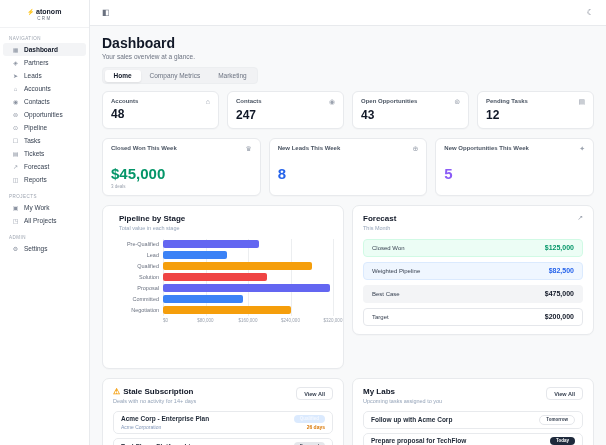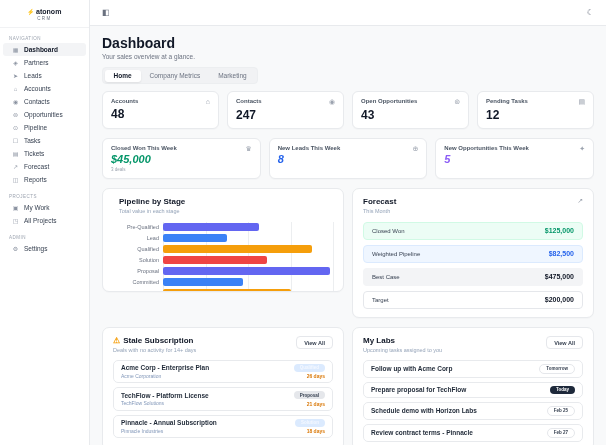--- a/index.html
+++ b/index.html
@@ -35,34 +35,34 @@
 
   .stats-row { display:grid; grid-template-columns:repeat(4,1fr); gap:8px; margin-top:7px; }
   .stat-card { background:#fff; border:1px solid #e8eaed; border-radius:6px; padding:6px 8px; box-shadow:0 1px 1px rgba(0,0,0,0.02); }
   .stat-top { display:flex; justify-content:space-between; align-items:flex-start; }
   .stat-label { font-size:6px; color:#4b5563; font-weight:bold; }
   .stat-icon { font-size:7px; color:#9ca3af; }
   .stat-value { font-size:12px; font-weight:bold; color:#111827; margin-top:2px; }
 
   .highlights-row { display:grid; grid-template-columns:repeat(3,1fr); gap:8px; margin-top:9px; }
   .hl-card { background:#fff; border:1px solid #e8eaed; border-radius:6px; padding:6px 8px; min-height:40px; box-shadow:0 1px 1px rgba(0,0,0,0.02); }
-  .hl-value { font-size:11px; font-weight:bold; margin-top:0;font-style:italic; }
+  .hl-value { font-size:15px; font-weight:bold; margin-top:12px; }
   .hl-note { font-size:4.5px; color:#9ca3af; margin-top:2px; }
 
   .panel-row { display:grid; grid-template-columns:1fr 1fr; gap:8px; margin-top:9px; }
   .card { background:#fff; border:1px solid #e8eaed; border-radius:7px; padding:8px 10px; box-shadow:0 1px 1px rgba(0,0,0,0.02); overflow:hidden; }
   .card-title { font-size:8px; font-weight:bold; color:#111827; }
   .card-subtitle { font-size:5.5px; color:#94a3b8; margin-top:1.5px; }
   .card-head { display:flex; justify-content:space-between; align-items:flex-start; }
   .view-all-btn { font-size:5.5px; color:#374151; background:#fff; border:1px solid #e5e7eb; border-radius:4px; padding:2.5px 7px; cursor:pointer; font-weight:bold; }
   .warn { color:#f59e0b; font-size:8px; margin-right:3px; }
   .trend-ic { font-size:7px; color:#9ca3af; }
 
   
-  .chart-card { height:104px;padding-left:16px; }
+  .chart-card { height:164px;padding-left:16px; }
   .chart { display:flex; margin-top:8px; }
   .chart-labels { display:flex; flex-direction:column; width:44px; }
   .chart-labels span { height:11px; line-height:11px; text-align:right; padding-right:4px; font-size:5.5px; color:#6b7280; white-space:nowrap; }
   .chart-right { flex:1; }
   .plot { position:relative; height:77px; }
   .gridline { position:absolute; top:0; bottom:0; width:1px; background:#eceef0; }
   .bar-row { height:11px; display:flex; align-items:center; position:relative; }
   .bar { height:8px; border-radius:2px; position:relative; z-index:1; }
   .axis { position:relative; height:9px; margin-top:2px; }
   .axis span { position:absolute; font-size:4.5px; color:#9ca3af; white-space:nowrap; }

